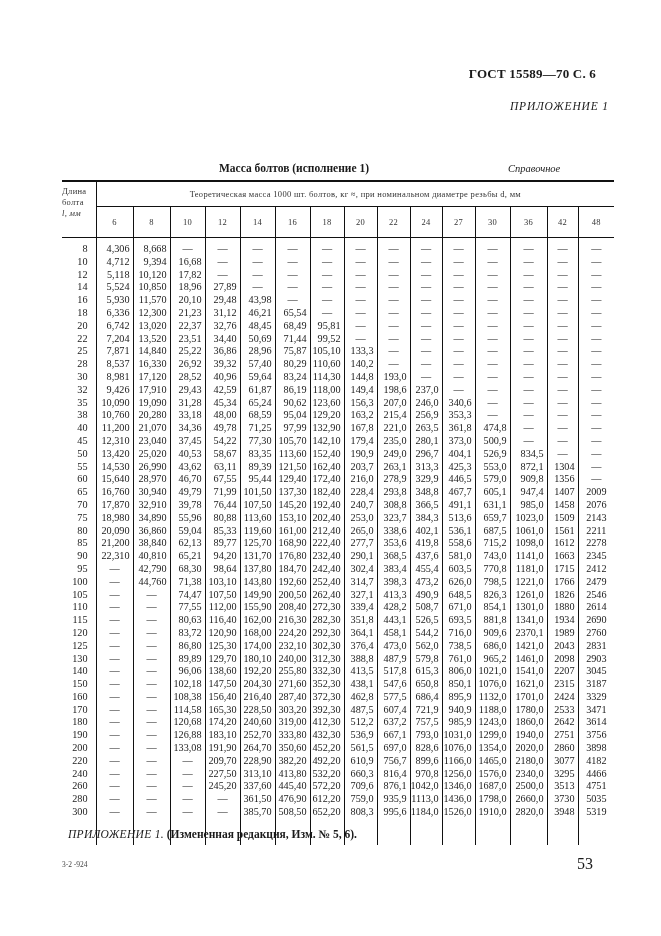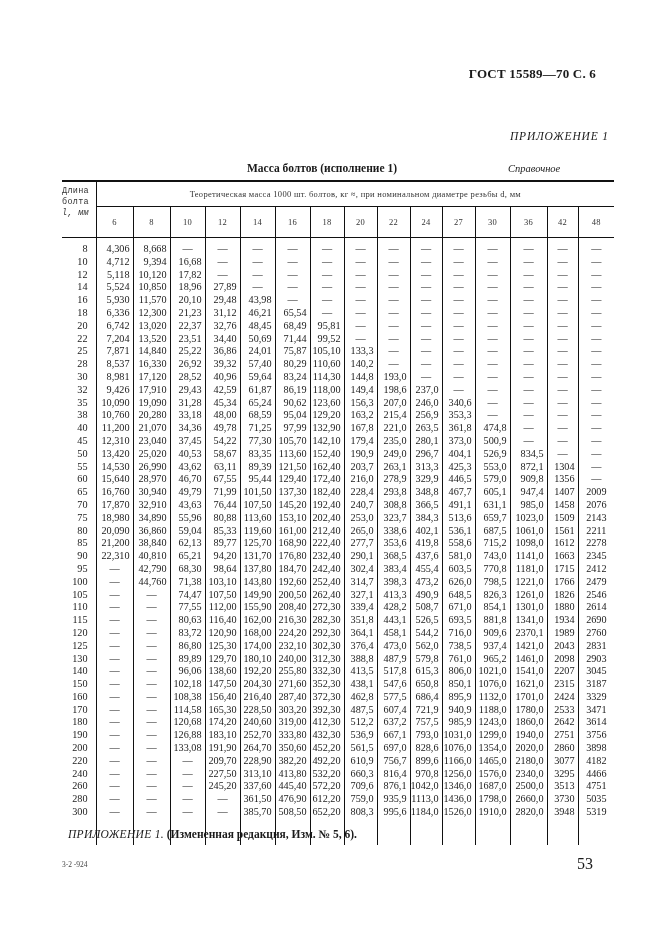--- a/index.html
+++ b/index.html
@@ -1,25 +1,25 @@
 <!DOCTYPE html>
 <html><head>
 <meta charset="utf-8">
 <style>
   html, body { margin: 0; padding: 0; background: #ffffff; }
   body { width: 661px; height: 936px; position: relative; overflow: hidden;
          font-family: "Liberation Serif", "DejaVu Serif", serif; color: #1a1a1a; }
   .gost { position: absolute; top: 66px; right: 65px; font-weight: bold; font-size: 13px; letter-spacing: 0.2px; }
-  .app { position: absolute; top: 100px; left: 510px; font-style: italic; font-size: 11.5px; letter-spacing: 0.8px; margin-top: 30px; }
+  .app { position: absolute; top: 100px; left: 510px; font-style: italic; font-size: 11.5px; letter-spacing: 0.8px; }
   .app-sub { position: absolute; top: 115px; left: 508px; font-style: italic; font-size: 10.5px; margin-top: 48px; }
-  .title { position: absolute; top: 162px; left: 0; width: 588px; text-align: center; font-weight: bold; font-size: 11.5px; margin-left: 28px; }
+  .title { position: absolute; top: 162px; left: 0; width: 588px; text-align: center; font-weight: bold; font-size: 11.5px; }
   table { position: absolute; top: 180px; left: 62px; width: 552px; border-collapse: collapse; table-layout: fixed; font-size: 10.2px; }
   table thead tr.r1 th { border-top: 2px solid #111; }
   th { font-weight: normal; font-size: 8.5px; color: #333; letter-spacing: 0.3px; }
-  th.lab { text-align: left; vertical-align: top; line-height: 11px; padding: 4px 0 0 0; border-right: 1px solid #111; border-bottom: 1px solid #111; font-family: Liberation Mono, monospace; }
+  th.lab { text-align: left; vertical-align: top; line-height: 11px; padding: 4px 0 0 0; border-right: 1px solid #111; border-bottom: 1px solid #111; }
   th.span { height: 22px; border-bottom: 1px solid #111; }
   th.d { height: 28px; border-right: 1px solid #111; border-bottom: 1px solid #111; }
   th.d:last-child { border-right: none; }
   td { padding: 0; height: 12.8px; line-height: 12.8px; text-align: right; padding-right: 3px; border-right: 1px solid #111; white-space: nowrap; }
   td:last-child { border-right: none; text-align: center; padding-right: 0; }
   td.len { text-align: right; padding-right: 8px; }
   td.dash { text-align: center; padding-right: 0; }
   tbody tr:first-child td { padding-top: 5px; }
   tbody tr.tail td { height: 26px; }
   .note { position: absolute; top: 828px; left: 68px; font-size: 11.5px; }
@@ -226,21 +226,21 @@
         <td class="dash">—</td>
         <td class="dash">—</td>
         <td class="dash">—</td>
       </tr>
       <tr>
         <td class="len">25</td>
         <td>7,871</td>
         <td>14,840</td>
         <td>25,22</td>
         <td>36,86</td>
-        <td>24,01</td>
+        <td>28,96</td>
         <td>75,87</td>
         <td>105,10</td>
         <td>133,3</td>
         <td class="dash">—</td>
         <td class="dash">—</td>
         <td class="dash">—</td>
         <td class="dash">—</td>
         <td class="dash">—</td>
         <td class="dash">—</td>
         <td class="dash">—</td>
@@ -440,21 +440,21 @@
         <td>467,7</td>
         <td>605,1</td>
         <td>947,4</td>
         <td>1407</td>
         <td>2009</td>
       </tr>
       <tr>
         <td class="len">70</td>
         <td>17,870</td>
         <td>32,910</td>
-        <td>43,63</td>
+        <td>39,78</td>
         <td>76,44</td>
         <td>107,50</td>
         <td>145,20</td>
         <td>192,40</td>
         <td>240,7</td>
         <td>308,8</td>
         <td>366,5</td>
         <td>491,1</td>
         <td>631,1</td>
         <td>985,0</td>
@@ -647,21 +647,21 @@
         <td class="dash">—</td>
         <td>86,80</td>
         <td>125,30</td>
         <td>174,00</td>
         <td>232,10</td>
         <td>302,30</td>
         <td>376,4</td>
         <td>473,0</td>
         <td>562,0</td>
         <td>738,5</td>
-        <td>937,4</td>
+        <td>686,0</td>
         <td>1421,0</td>
         <td>2043</td>
         <td>2831</td>
       </tr>
       <tr>
         <td class="len">130</td>
         <td class="dash">—</td>
         <td class="dash">—</td>
         <td>89,89</td>
         <td>129,70</td>

